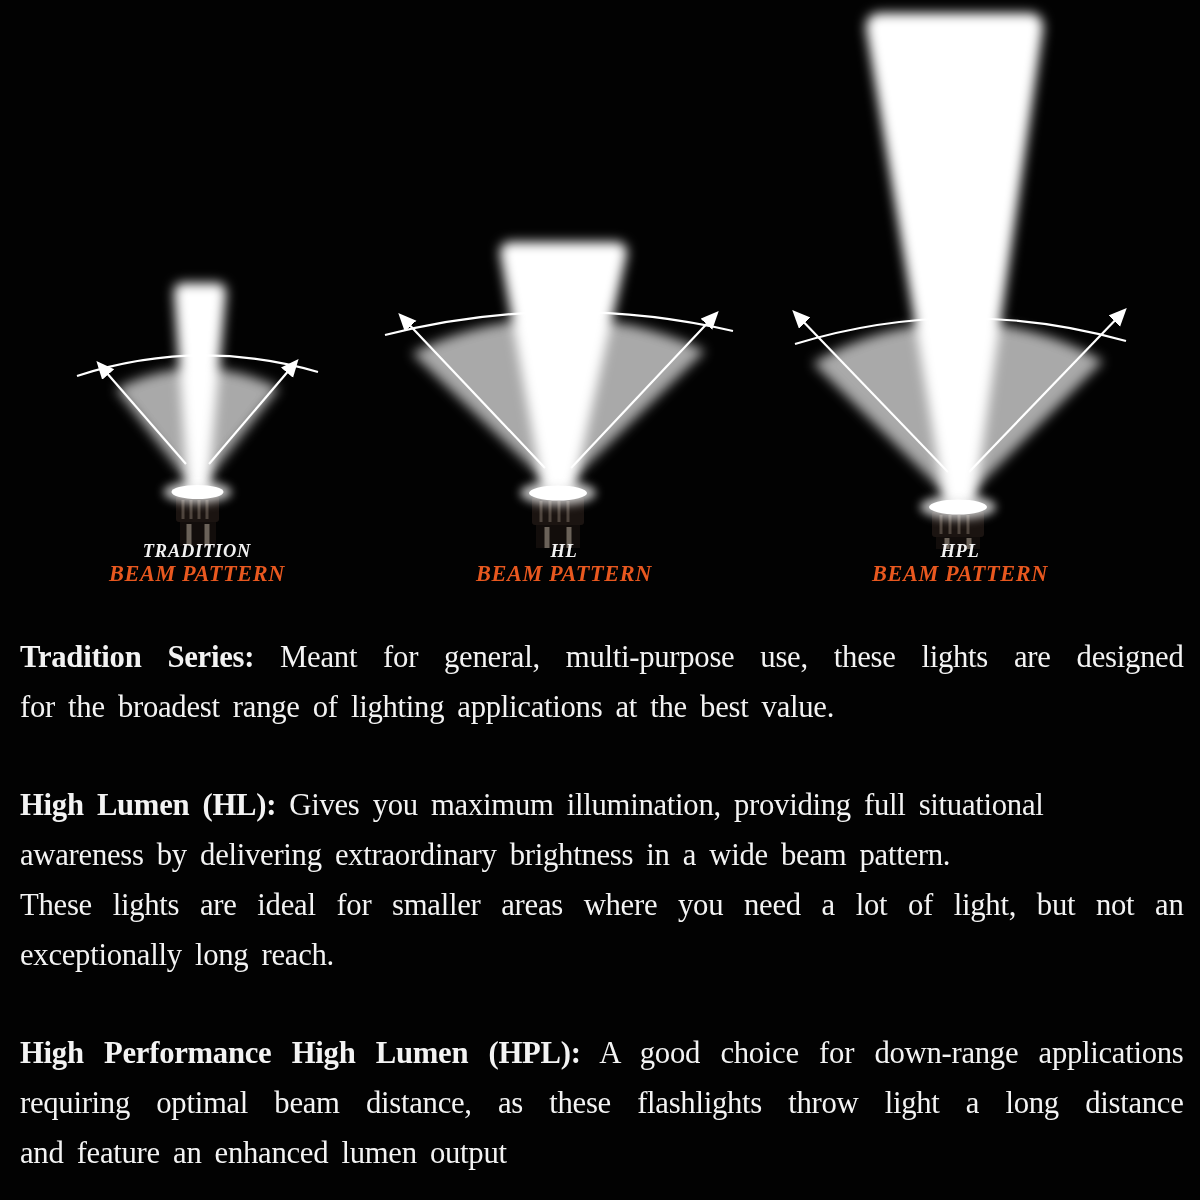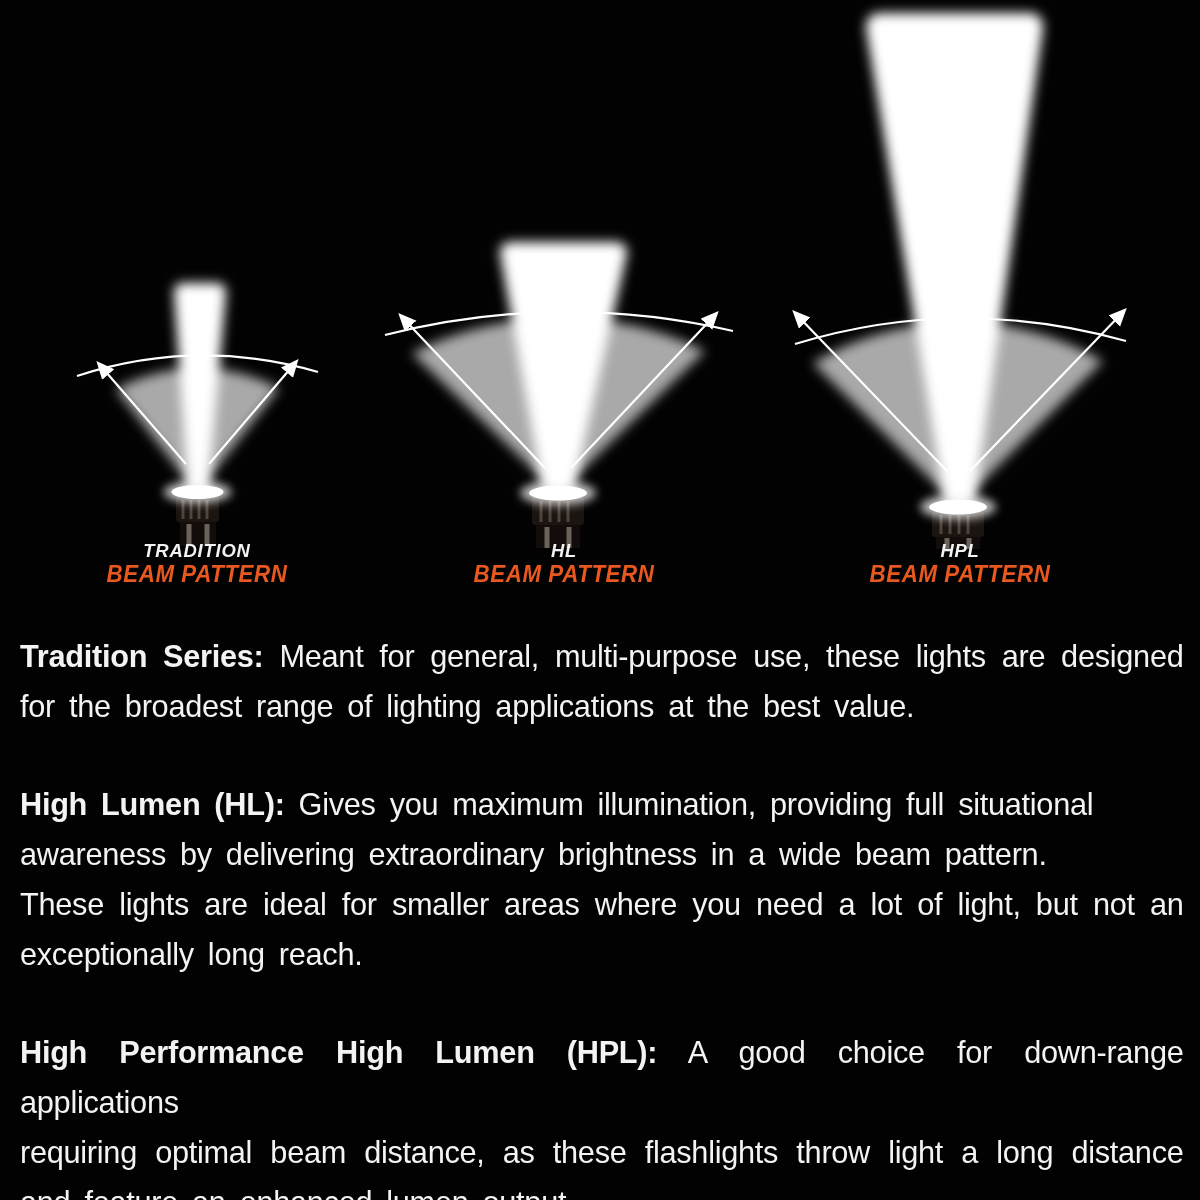--- a/index.html
+++ b/index.html
@@ -1,17 +1,17 @@
 <!DOCTYPE html>
 <html><head>
 <meta charset="utf-8">
 <style>
   html,body{margin:0;padding:0;background:#000;}
   .canvas{position:relative;width:1200px;height:1200px;background:#020202;overflow:hidden;
-          font-family:Liberation Sans, sans-serif;}
+          font-family:Liberation Serif, serif;}
   svg{position:absolute;left:0;top:0;display:block;}
   .diagram-label{position:absolute;width:280px;text-align:center;line-height:1.05;
                  transform:scaleX(.97);transform-origin:center top;}
   .lbl-name{color:#f2f2f2;font-style:italic;font-weight:700;font-size:19px;letter-spacing:.8px;}
   .lbl-type{font-style:italic;font-weight:700;font-size:23px;letter-spacing:.6px;margin-top:1px;}
   .lbl-tradition{left:57px;top:541px;}
   .lbl-hl{left:424px;top:541px;}
   .lbl-hpl{left:820px;top:541px;}
   .copy{position:absolute;left:20px;top:631px;width:1212px;color:#f3f3f3;
         font-size:32px;line-height:50px;word-spacing:6px;letter-spacing:-.3px;

